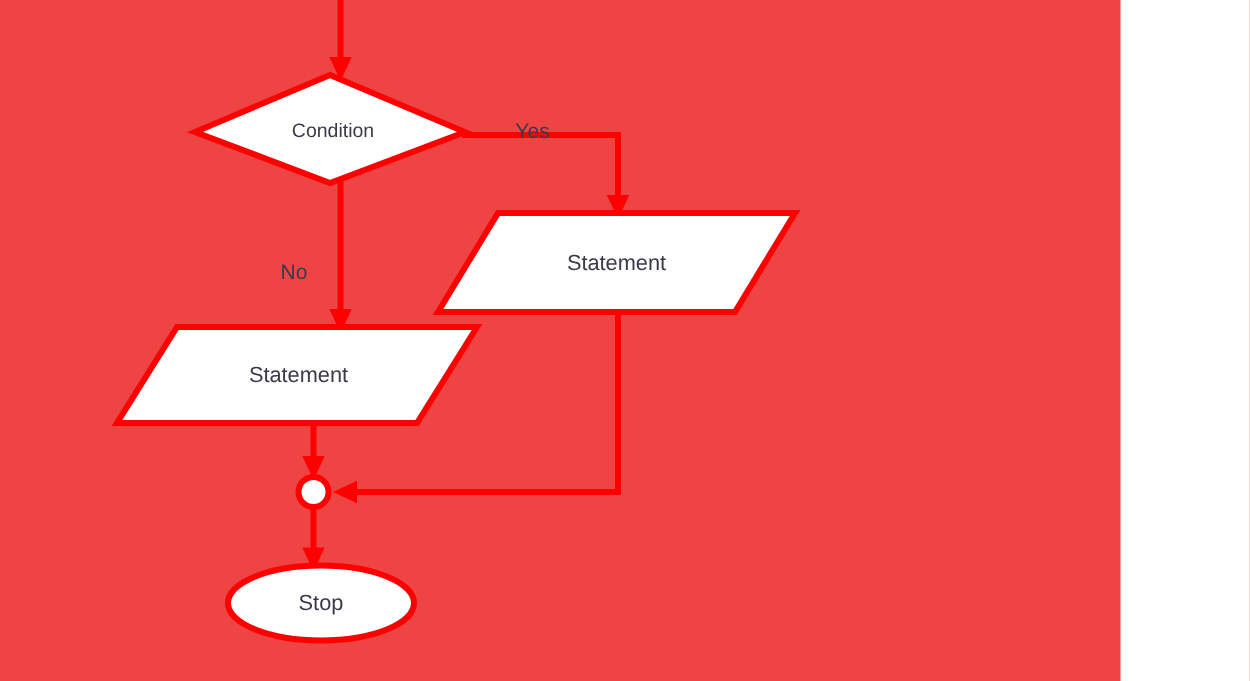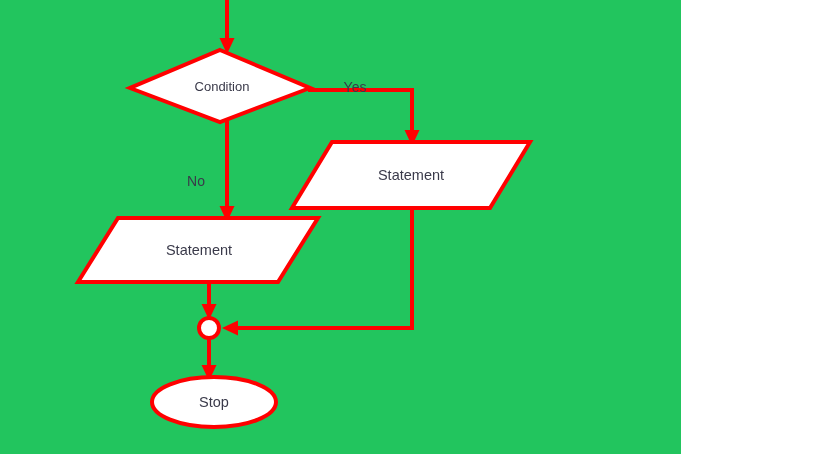--- a/index.html
+++ b/index.html
@@ -6,23 +6,23 @@
   html, body {
     margin: 0;
     padding: 0;
     background: #ffffff;
   }
   body {
     font-family: "Liberation Sans", sans-serif;
   }
   #canvas {
     position: relative;
-    width: 681px;
+    width: 747px;
     height: 454px;
-    background: #22c55e;
+    background: #ef4444;
     overflow: hidden;
   }
   #flow-svg {
     position: absolute;
     top: 0;
     left: 0;
     width: 833px;
     height: 454px;
     display: block;
   }

